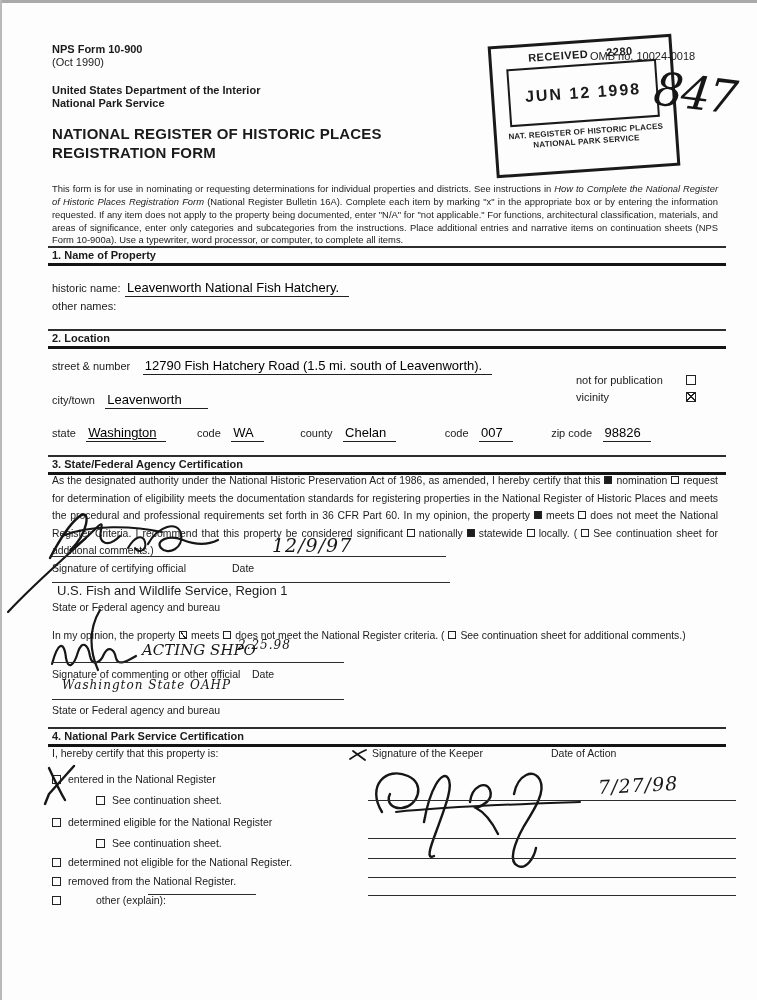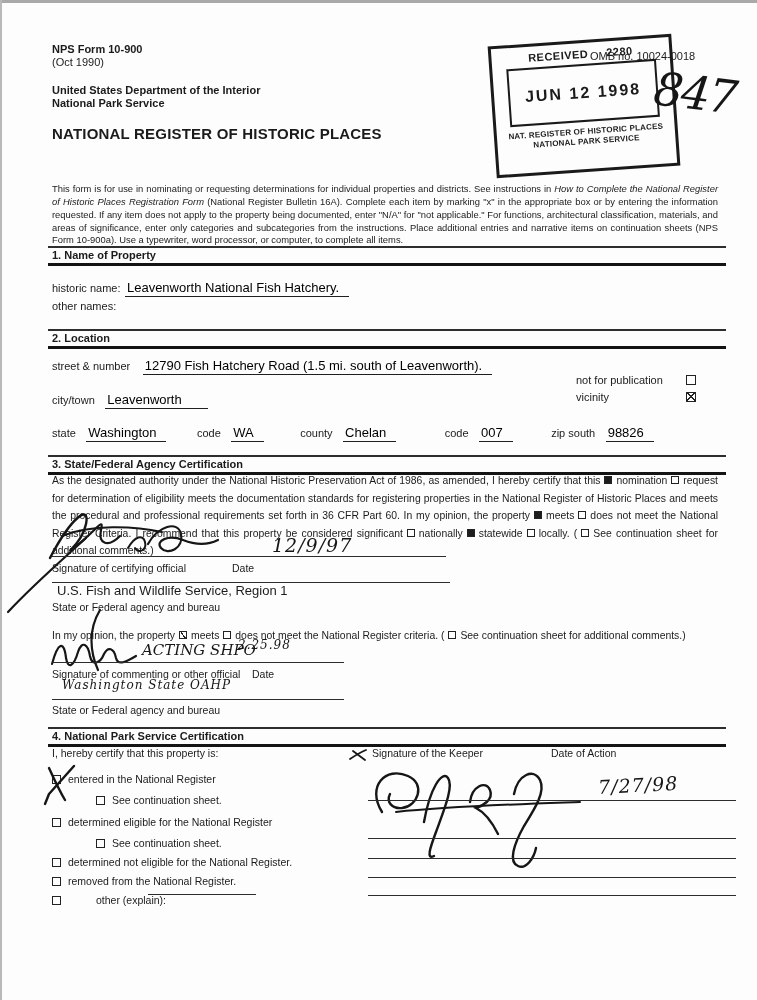--- a/index.html
+++ b/index.html
@@ -59,20 +59,21 @@
 
 <div class="page">
   <div class="scan-top"></div>
   <div class="scan-left"></div>
 
   <div class="abs small" style="left:52px;top:43px;font-weight:bold;">NPS Form 10-900</div>
   <div class="abs small" style="left:52px;top:56px;">(Oct 1990)</div>
   <div class="abs small b" style="left:52px;top:84px;">United States Department of the Interior</div>
   <div class="abs small b" style="left:52px;top:97px;">National Park Service</div>
   <div class="abs title" style="left:52px;top:124px;">NATIONAL REGISTER OF HISTORIC PLACES</div>
+  <div class="abs title" style="left:52px;top:143px;">REGISTRATION FORM</div>
 
   <div class="abs small" style="left:590px;top:50px;">OMB no. 10024-0018</div>
 
   <div class="stamp">
     <div class="stamp-row">
       <span>RECEIVED</span>
       <span>2280</span>
     </div>
     <div class="stamp-datebox">
       <span>JUN 12 1998</span>
@@ -102,28 +103,28 @@
   <div class="abs lbl" style="left:576px;top:374px;">not for publication</div>
   <span class="abs cb cb-lg" style="left:686px;top:375px;"></span>
   <div class="abs" style="left:52px;top:390px;">
     <span class="lbl">city/town</span>
     <span class="tv" style="margin-left:6px;padding-right:26px;">Leavenworth</span>
   </div>
   <div class="abs lbl" style="left:576px;top:391px;">vicinity</div>
   <span class="abs cb cb-lg cb-x" style="left:686px;top:392px;"></span>
   <div class="abs nowrap" style="left:52px;top:423px;">
     <span class="lbl">state</span>
-    <span class="tv" style="margin:0 26px 0 6px;">Washington</span>
+    <span class="tv" style="margin:0 26px 0 6px;text-decoration:underline;">Washington</span>
     <span class="lbl">code</span>
     <span class="tv" style="margin:0 32px 0 6px;">WA</span>
     <span class="lbl">county</span>
     <span class="tv" style="margin:0 44px 0 6px;">Chelan</span>
     <span class="lbl">code</span>
     <span class="tv" style="margin:0 34px 0 6px;">007</span>
-    <span class="lbl">zip south</span>
+    <span class="lbl">zip code</span>
     <span class="tv" style="margin-left:6px;">98826</span>
   </div>
 
   <div class="bar" style="top:455px;">3. State/Federal Agency Certification</div>
   <p class="abs para" style="left:52px;top:472px;width:666px;"><span>As the designated authority under the National Historic Preservation Act of 1986, as amended, I hereby certify that this</span><span class="cb cb-inline cb-filled"></span><span>nomination</span><span class="cb cb-inline"></span><span>request for determination of eligibility meets the documentation standards for registering properties in the National Register of Historic Places and meets the procedural and professional requirements set forth in 36 CFR Part 60.  In my opinion, the property</span><span class="cb cb-inline cb-filled"></span><span>meets</span><span class="cb cb-inline"></span><span>does not meet the National Register Criteria. I recommend that this  property be considered significant</span><span class="cb cb-inline"></span><span>nationally</span><span class="cb cb-inline cb-filled"></span><span>statewide</span><span class="cb cb-inline"></span><span>locally.  (</span><span class="cb cb-inline"></span><span>See continuation sheet for additional comments.)</span></p>
 
   <svg class="abs sig-svg" style="left:40px;top:498px;" width="215" height="68" viewBox="0 0 215 68">
     <path d="M10 60 C 32 18, 50 6, 46 26 C 42 46, 20 60, 36 48" stroke-width="2.4"></path>
     <path d="M36 48 C 57 32, 64 18, 61 32 C 58 46, 68 50, 80 38" stroke-width="2.2"></path>
     <path d="M22 38 C 50 26, 95 28, 122 34" stroke-width="2"></path>

